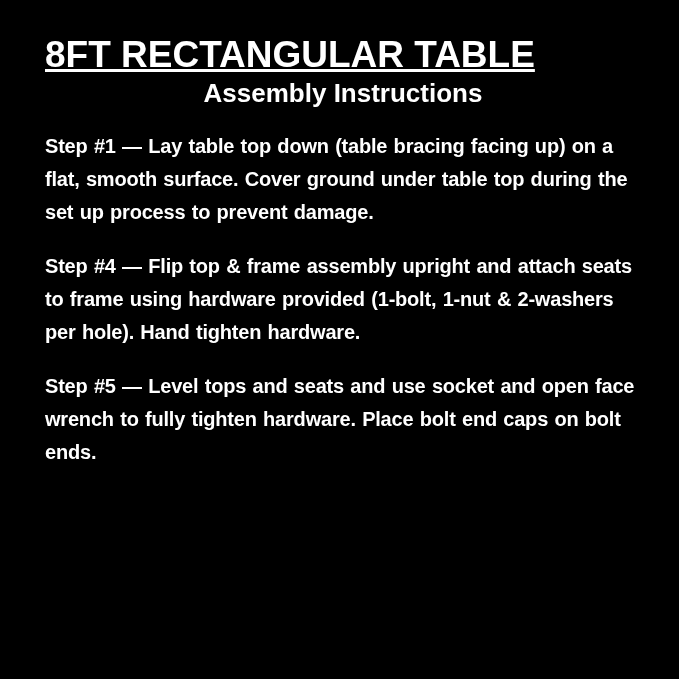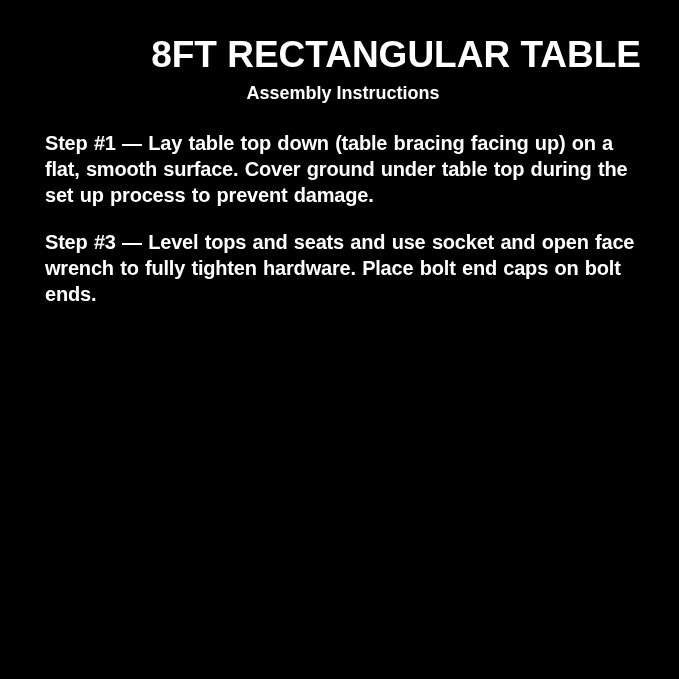--- a/index.html
+++ b/index.html
@@ -15,46 +15,48 @@
     color: #ffffff;
     font-family: "Liberation Sans", sans-serif;
     font-weight: 700;
     box-sizing: border-box;
     padding: 30px 38px 0 45px;
     overflow: hidden;
   }
   .title {
     font-size: 37px;
     line-height: 42px;
-    text-align: right;
+    text-align: left;
     margin: 4px 0 2px 0;
     letter-spacing: 0px;
     white-space: nowrap;
+    text-decoration: underline;
   }
   .subtitle {
-    font-size: 18px;
+    font-size: 26px;
     line-height: 30px;
     text-align: center;
     margin: 0 0 22px 0;
     font-weight: 700;
   }
   .steps {
     text-align: left;
   }
   .step {
     font-size: 20px;
-    line-height: 26px;
+    line-height: 33px;
     letter-spacing: -0.2px;
     margin: 14px 0 21px 0;
     word-spacing: 1px;
   }
 </style>
 </head>
 <body>
 
 <div class="page">
   <h1 class="title">8FT RECTANGULAR TABLE</h1>
   <h2 class="subtitle">Assembly Instructions</h2>
   <div class="steps">
     <p class="step">Step #1  —  Lay table top down (table bracing facing up) on a flat, smooth surface. Cover ground under table top during the set up process to prevent damage.</p>
-    <p class="step">Step #3  —  Level tops and seats and use socket and open face wrench to fully tighten hardware. Place bolt end caps on bolt ends.</p>
+    <p class="step">Step #4  —  Flip top &amp; frame assembly upright and attach seats to frame using hardware provided (1-bolt, 1-nut &amp; 2-washers per hole). Hand tighten hardware.</p>
+    <p class="step">Step #5  —  Level tops and seats and use socket and open face wrench to fully tighten hardware. Place bolt end caps on bolt ends.</p>
   </div>
 </div>
 
 </body></html>

